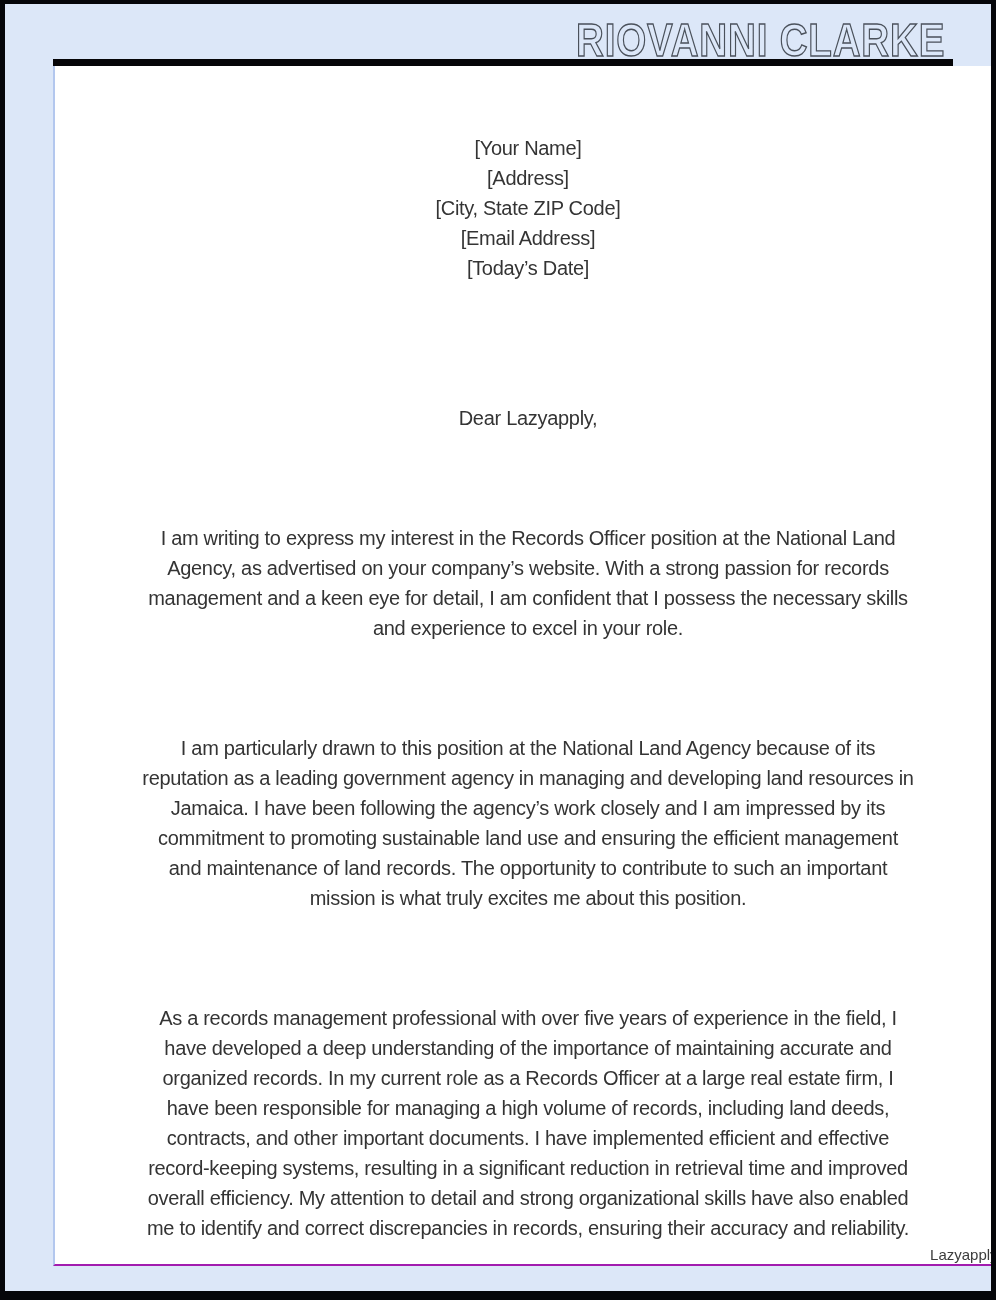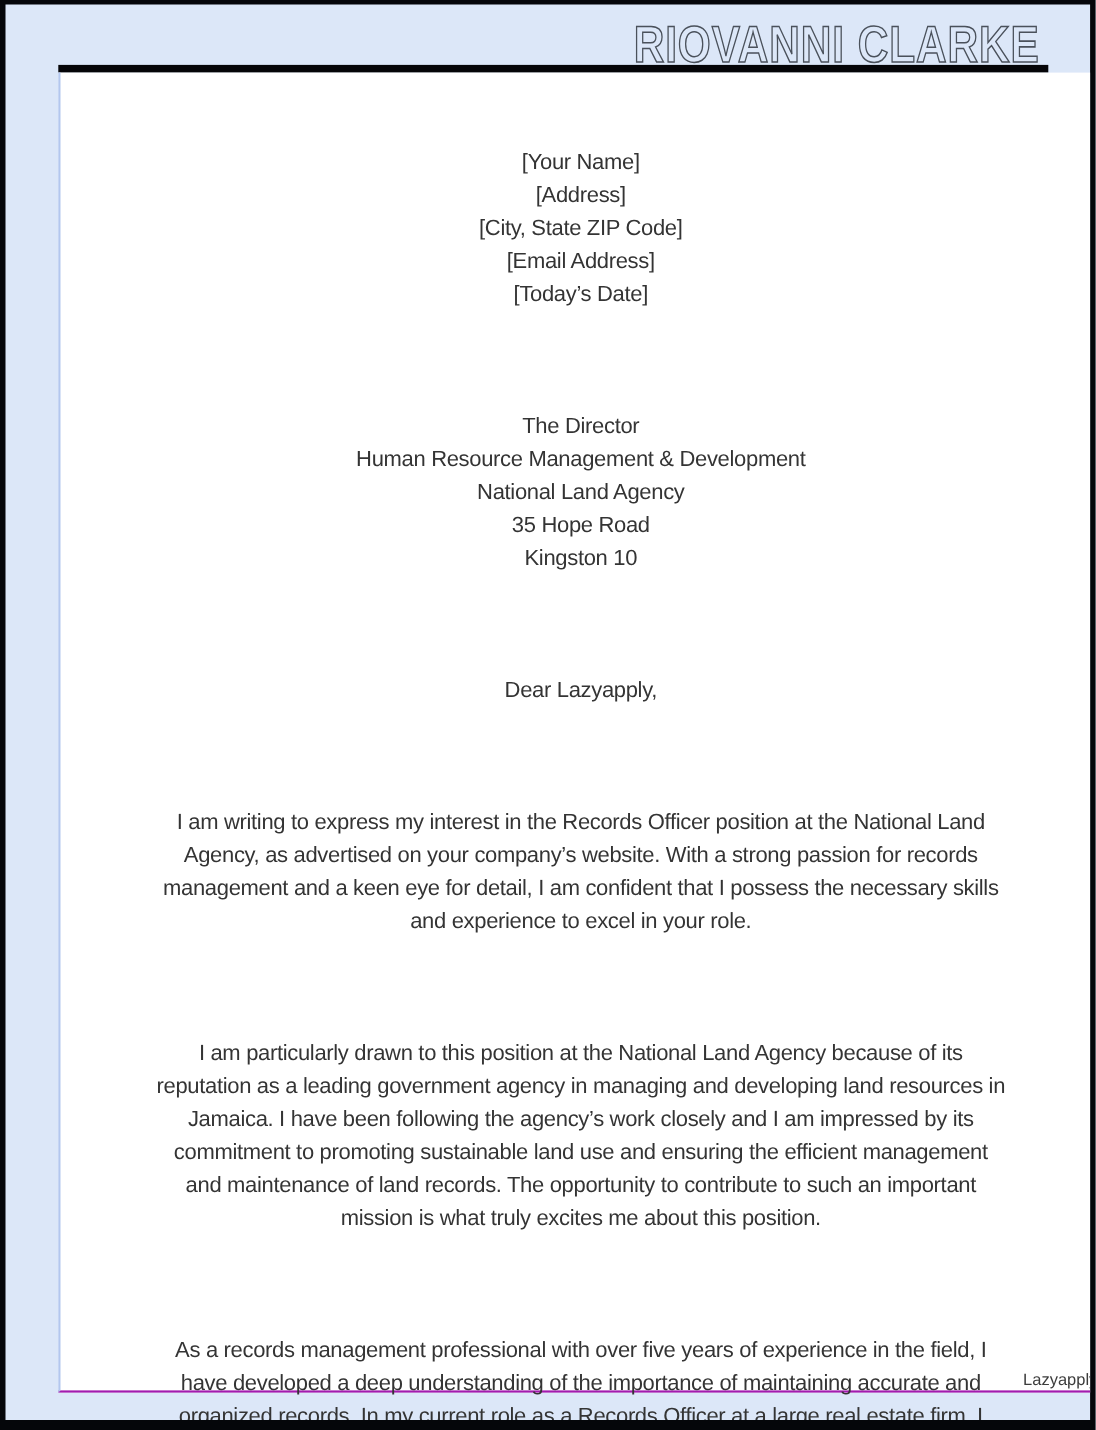--- a/index.html
+++ b/index.html
@@ -83,25 +83,20 @@
   <div class="watermark">Lazyapply.com</div>
 </div>
 
 <div class="content">
   <div class="block">[Your Name]
 [Address]
 [City, State ZIP Code]
 [Email Address]
 [Today’s Date]</div>
 
-  <div class="block">The Director
-Human Resource Management &amp; Development
-National Land Agency
-35 Hope Road
-Kingston 10</div>
 
   <div class="block">Dear Lazyapply,</div>
 
   <div class="block">I am writing to express my interest in the Records Officer position at the National Land
 Agency, as advertised on your company’s website. With a strong passion for records
 management and a keen eye for detail, I am confident that I possess the necessary skills
 and experience to excel in your role.</div>
 
   <div class="block">I am particularly drawn to this position at the National Land Agency because of its
 reputation as a leading government agency in managing and developing land resources in

